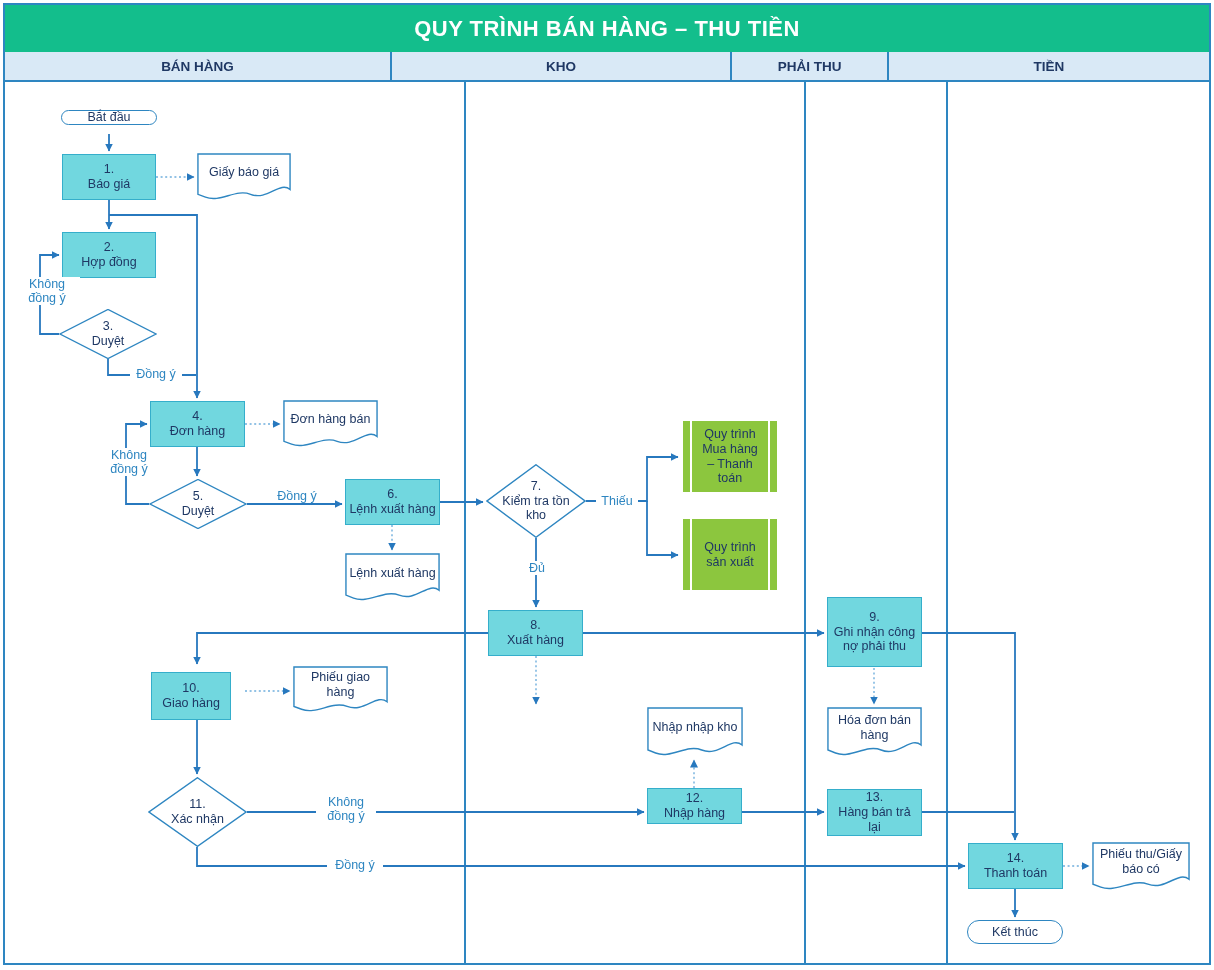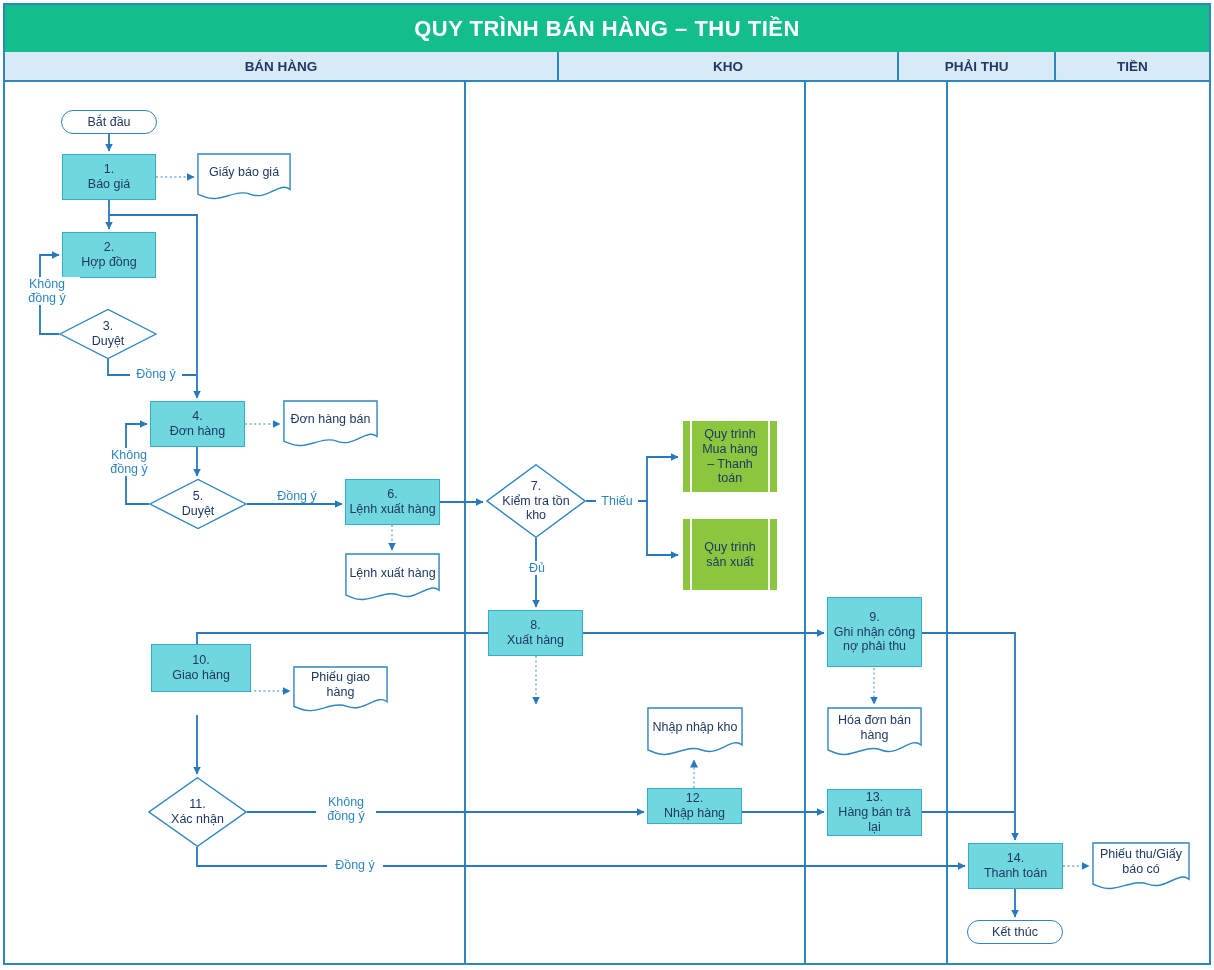--- a/index.html
+++ b/index.html
@@ -38,21 +38,21 @@
         text-align:center;background:#fff;padding:0 1px;}
 </style>
 </head>
 <body>
 
 <div id="stage">
 
   <div class="titlebar">QUY TRÌNH BÁN HÀNG – THU TIỀN</div>
 
   <div class="lanehead">
-    <div class="cell" style="width:552px">BÁN HÀNG</div>
+    <div class="cell" style="width:385px">BÁN HÀNG</div>
     <div class="cell" style="width:340px">KHO</div>
     <div class="cell" style="width:157px">PHẢI THU</div>
     <div class="cell" style="flex:1">TIỀN</div>
   </div>
 
   <div class="vdiv" style="left:464px"></div>
   <div class="vdiv" style="left:804px"></div>
   <div class="vdiv" style="left:946px"></div>
 
   <svg class="wires" width="1214" height="970">
@@ -87,21 +87,21 @@
     <path class="wire dot" marker-end="url(#arw)" d="M156,177 H194"></path>
     <path class="wire dot" marker-end="url(#arw)" d="M245,424 H280"></path>
     <path class="wire dot" marker-end="url(#arw)" d="M392,525 V550"></path>
     <path class="wire dot" marker-end="url(#arw)" d="M536,656 V704"></path>
     <path class="wire dot" marker-end="url(#arw)" d="M874,668 V704"></path>
     <path class="wire dot" marker-end="url(#arw)" d="M245,691 H290"></path>
     <path class="wire dot" marker-end="url(#arw)" d="M694,788 V760"></path>
     <path class="wire dot" marker-end="url(#arw)" d="M1063,866 H1089"></path>
   </svg>
 
-  <div class="node pill" style="left:61px;top:110px;width:96px;height:24px">
+  <div class="node pill" style="left:61px;top:110px;width:96px;height:15px">
     <span>Bắt đầu</span>
   </div>
   <div class="node pill" style="left:967px;top:920px;width:96px;height:24px">
     <span>Kết thúc</span>
   </div>
 
   <div class="node proc" style="left:62px;top:154px;width:94px;height:46px">
     <div>1.</div>
     <div>Báo giá</div>
   </div>
@@ -118,21 +118,21 @@
     <div>Lệnh xuất hàng</div>
   </div>
   <div class="node proc" style="left:488px;top:610px;width:95px;height:46px">
     <div>8.</div>
     <div>Xuất hàng</div>
   </div>
   <div class="node proc" style="left:827px;top:597px;width:95px;height:70px">
     <div>9.</div>
     <div>Ghi nhận công nợ phải thu</div>
   </div>
-  <div class="node proc" style="left:151px;top:644px;width:100px;height:48px">
+  <div class="node proc" style="left:151px;top:672px;width:80px;height:48px">
     <div>10.</div>
     <div>Giao hàng</div>
   </div>
   <div class="node proc" style="left:647px;top:788px;width:95px;height:36px">
     <div>12.</div>
     <div>Nhập hàng</div>
   </div>
   <div class="node proc" style="left:827px;top:789px;width:95px;height:47px">
     <div>13.</div>
     <div>Hàng bán trả lại</div>

